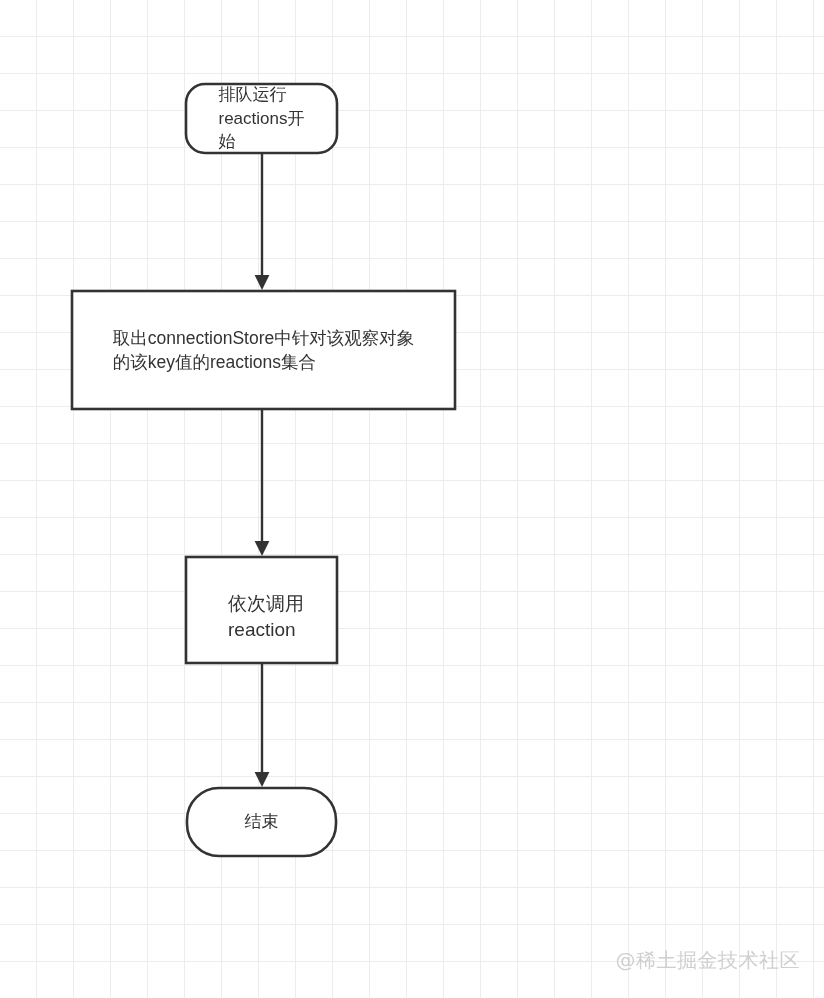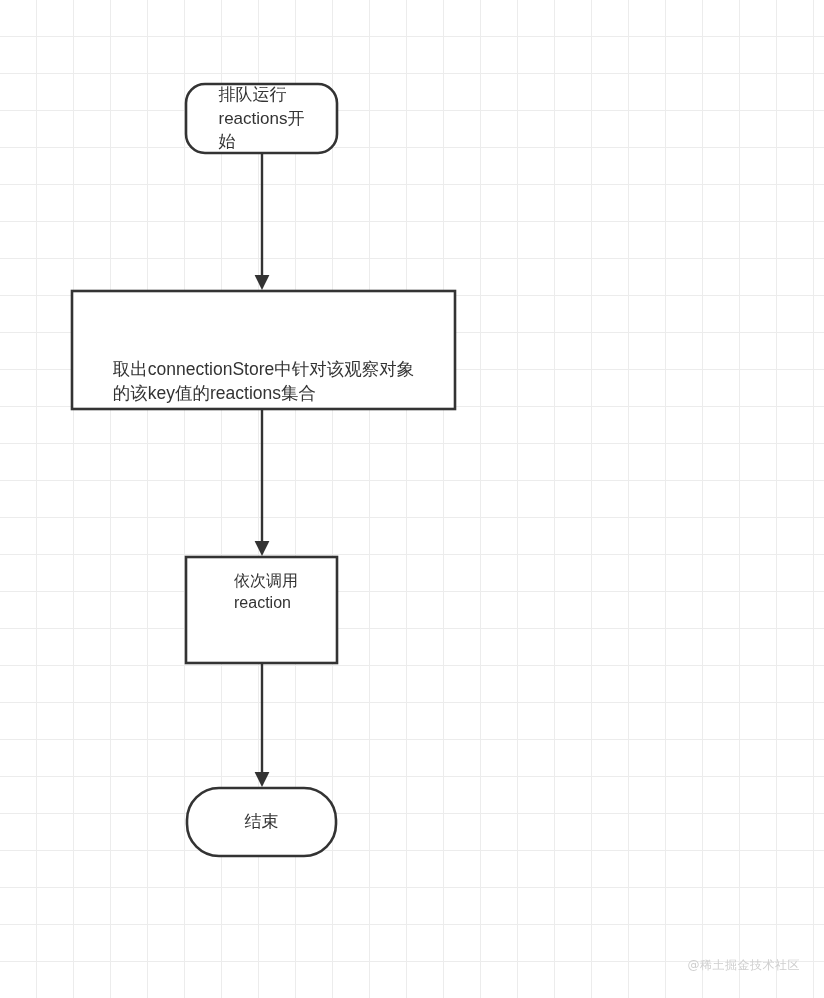--- a/index.html
+++ b/index.html
@@ -48,41 +48,40 @@
     width: 151px;
     height: 69px;
     font-size: 17px;
   }
   .label-process {
     left: 72px;
     top: 291px;
     width: 383px;
     height: 118px;
     font-size: 17.5px;
-    margin-top: 31px;
   }
   .label-call {
     left: 186px;
-    top: 539px;
+    top: 564px;
     width: 160px;
     height: 106px;
-    font-size: 16px;
+    font-size: 19px;
   }
   .label-end {
     left: 187px;
     top: 788px;
     width: 149px;
     height: 68px;
     font-size: 17px;
   }
   .watermark {
     position: absolute;
     right: 24px;
     bottom: 24px;
-    font-size: 12px;
+    font-size: 20px;
     color: #cfcfcf;
     letter-spacing: 0.5px;
     font-family: "DejaVu Sans", sans-serif;
   }
 </style>
 </head>
 <body>
 
 <div id="canvas">
 

